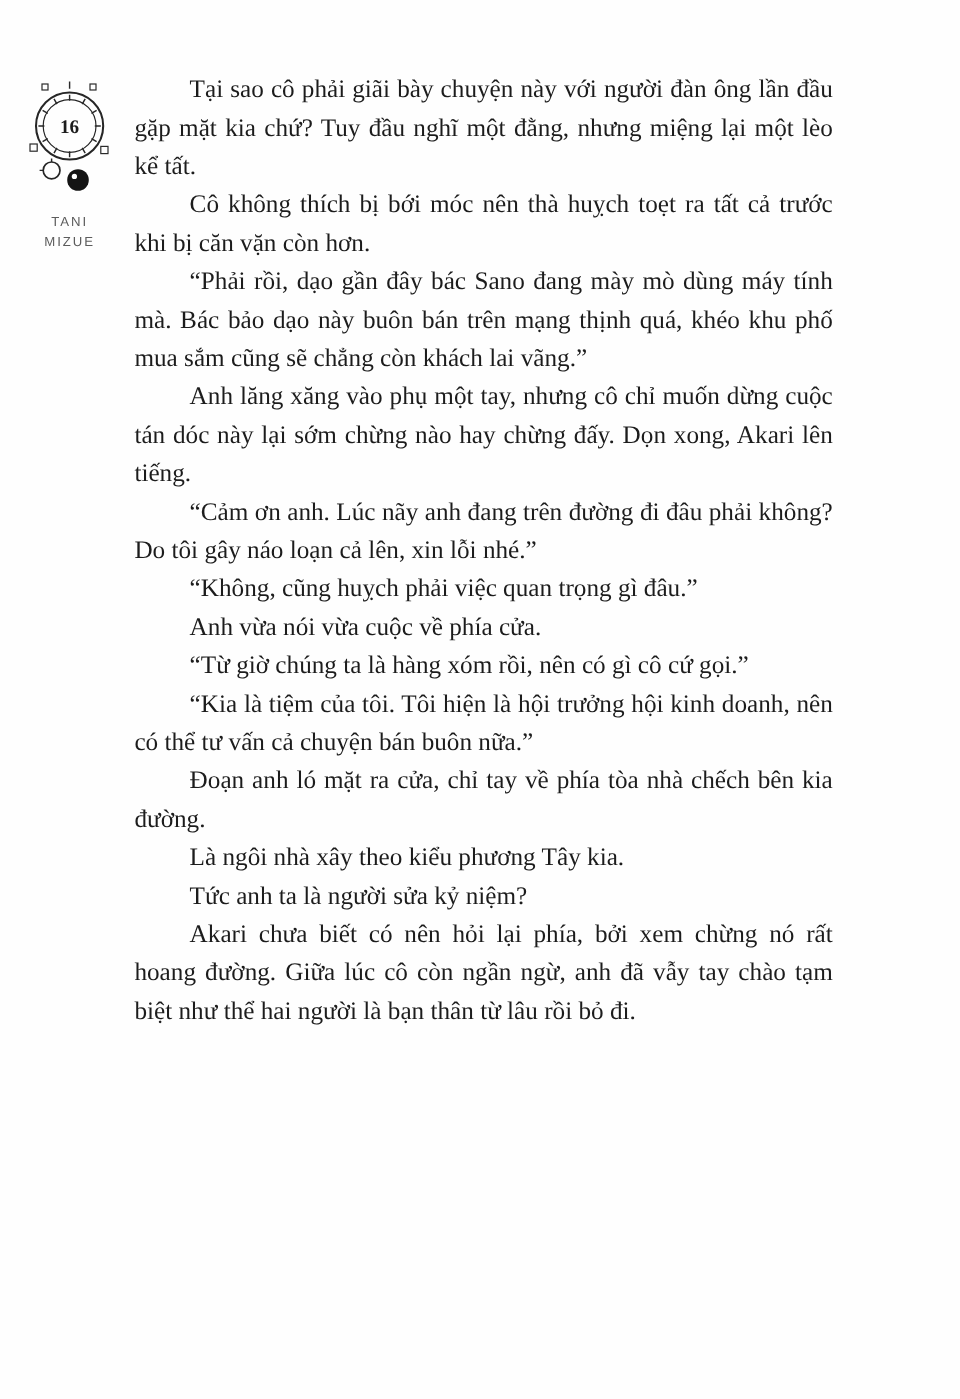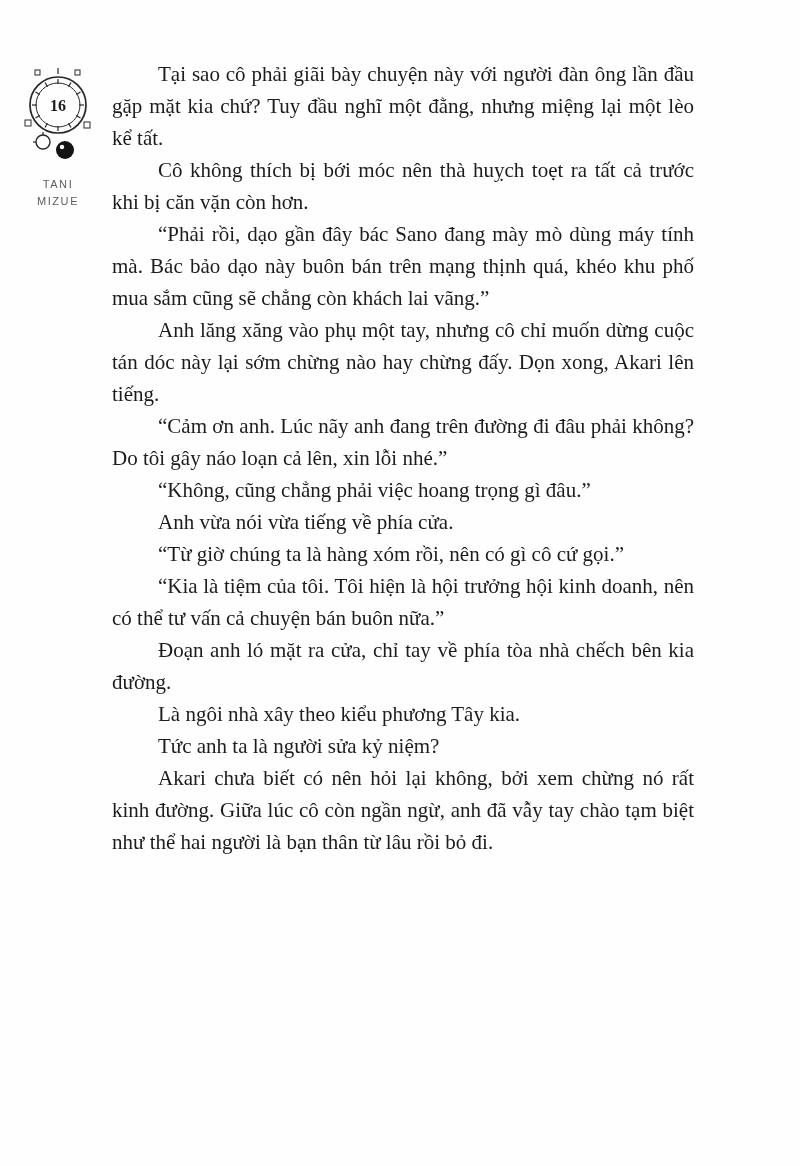--- a/index.html
+++ b/index.html
@@ -101,23 +101,23 @@
       <div>MIZUE</div>
     </div>
   </div>
 
   <div class="text-block">
       <p>Tại sao cô phải giãi bày chuyện này với người đàn ông lần đầu gặp mặt kia chứ? Tuy đầu nghĩ một đằng, nhưng miệng lại một lèo kể tất.</p>
       <p>Cô không thích bị bới móc nên thà huỵch toẹt ra tất cả trước khi bị căn vặn còn hơn.</p>
       <p>“Phải rồi, dạo gần đây bác Sano đang mày mò dùng máy tính mà. Bác bảo dạo này buôn bán trên mạng thịnh quá, khéo khu phố mua sắm cũng sẽ chẳng còn khách lai vãng.”</p>
       <p>Anh lăng xăng vào phụ một tay, nhưng cô chỉ muốn dừng cuộc tán dóc này lại sớm chừng nào hay chừng đấy. Dọn xong, Akari lên tiếng.</p>
       <p>“Cảm ơn anh. Lúc nãy anh đang trên đường đi đâu phải không? Do tôi gây náo loạn cả lên, xin lỗi nhé.”</p>
-      <p>“Không, cũng chẳng phải việc hoang trọng gì đâu.”</p>
-      <p>Anh vừa nói vừa tiếng về phía cửa.</p>
+      <p>“Không, cũng huỵch phải việc quan trọng gì đâu.”</p>
+      <p>Anh vừa nói vừa cuộc về phía cửa.</p>
       <p>“Từ giờ chúng ta là hàng xóm rồi, nên có gì cô cứ gọi.”</p>
       <p>“Kia là tiệm của tôi. Tôi hiện là hội trưởng hội kinh doanh, nên có thể tư vấn cả chuyện bán buôn nữa.”</p>
       <p>Đoạn anh ló mặt ra cửa, chỉ tay về phía tòa nhà chếch bên kia đường.</p>
       <p>Là ngôi nhà xây theo kiểu phương Tây kia.</p>
       <p>Tức anh ta là người sửa kỷ niệm?</p>
-      <p>Akari chưa biết có nên hỏi lại không, bởi xem chừng nó rất kinh đường. Giữa lúc cô còn ngần ngừ, anh đã vẫy tay chào tạm biệt như thể hai người là bạn thân từ lâu rồi bỏ đi.</p>
+      <p>Akari chưa biết có nên hỏi lại phía, bởi xem chừng nó rất hoang đường. Giữa lúc cô còn ngần ngừ, anh đã vẫy tay chào tạm biệt như thể hai người là bạn thân từ lâu rồi bỏ đi.</p>
     </div>
 
 </div>
 
 </body></html>

